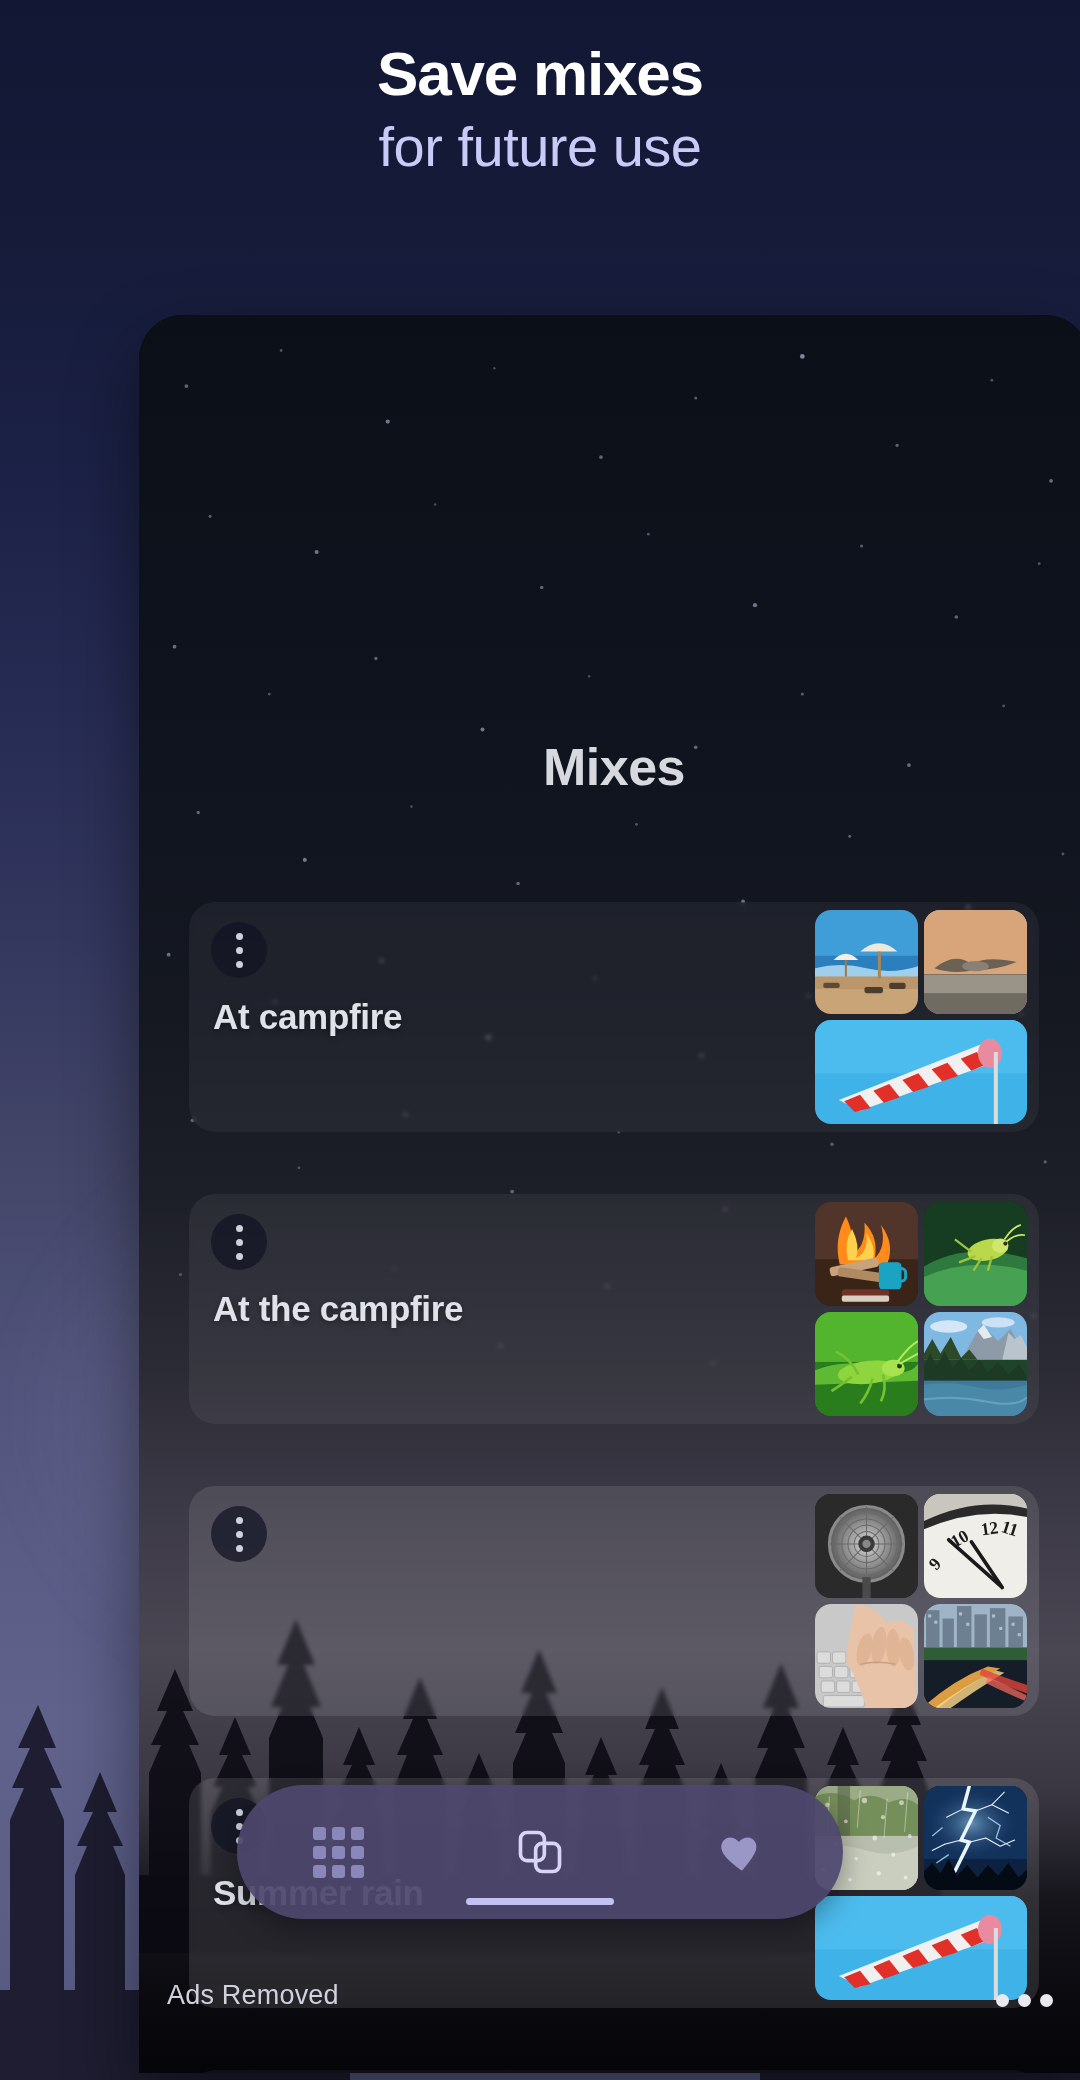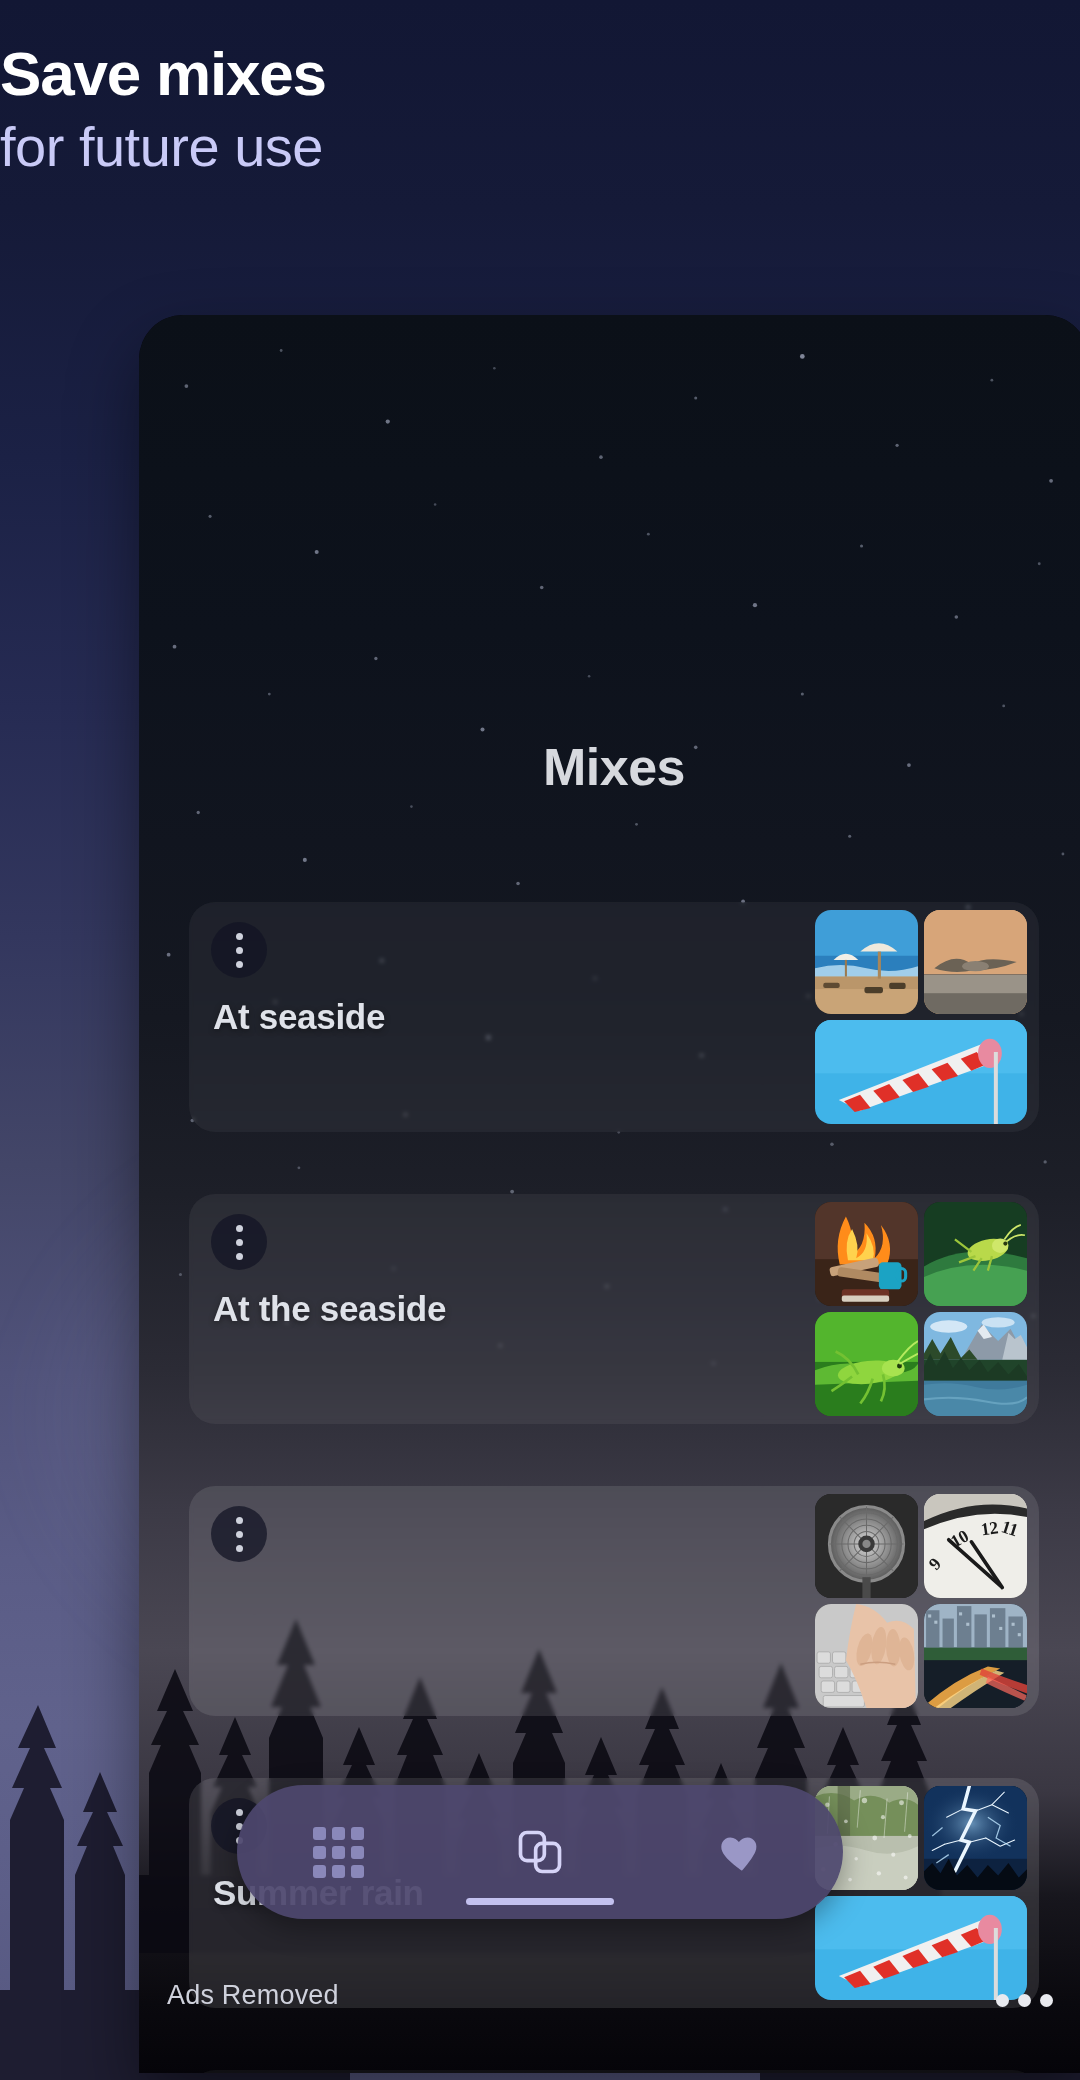--- a/index.html
+++ b/index.html
@@ -33,21 +33,21 @@
     background:radial-gradient(ellipse 70% 60% at 50% 40%, rgba(168,172,205,.40), rgba(168,172,205,0) 70%);
     filter:blur(30px);
   }
   
   .forest{ position:absolute; bottom:0; height:560px; opacity:.96; }
   .forest svg{ display:block; }
   #forest-left{ left:-10px; width:360px; }
   #forest-right{ right:-10px; width:330px; }
 
   
-  #promo-text{ position:absolute; top:38px; left:0; right:0; text-align:left; z-index:6; }
+  #promo-text{ position:absolute; top:38px; left:0; right:0; text-align:center; z-index:6; }
   #promo-title{
     font-size:62px; font-weight:700; color:#ffffff; letter-spacing:-1.2px;
     line-height:1.15;
   }
   #promo-subtitle{
     font-size:56px; font-weight:300; color:#c9caf7; letter-spacing:-.5px;
     line-height:1.3; margin-top:2px;
   }
 
   
@@ -297,21 +297,21 @@
       <div id="app-title">Mixes</div>
 
       <div id="mix-list">
 
         <div class="mix-card c1">
           <div class="kebab">
               <i></i>
               <i></i>
               <i></i>
             </div>
-          <div class="mix-name">At seaside</div>
+          <div class="mix-name">At campfire</div>
           <div class="thumbs wide">
             <div class="thumb t0">
               <svg viewBox="0 0 100 100" preserveAspectRatio="none">
                 <rect width="100" height="48" fill="#3f9ed8"></rect>
                 <rect y="44" width="100" height="22" fill="#2b7fbd"></rect>
                 <path d="M0 56 Q25 50 50 56 T100 54 L100 66 L0 66Z" fill="#bfe2f5" opacity=".8"></path>
                 <rect y="64" width="100" height="36" fill="#c9a477"></rect>
                 <rect y="64" width="100" height="12" fill="#b08d62" opacity=".6"></rect>
                 <path d="M18 48 q12 -12 24 0Z" fill="#f2efe6"></path>
                   <rect x="29" y="48" width="2" height="16" fill="#9b7a4f"></rect>
@@ -351,21 +351,21 @@
             </div>
           </div>
         </div>
 
         <div class="mix-card c2">
           <div class="kebab">
               <i></i>
               <i></i>
               <i></i>
             </div>
-          <div class="mix-name">At the seaside</div>
+          <div class="mix-name">At the campfire</div>
           <div class="thumbs">
             <div class="thumb">
               <svg viewBox="0 0 100 100" preserveAspectRatio="none">
                 <rect width="100" height="100" fill="#3a2418"></rect>
                 <rect width="100" height="55" fill="#52352a"></rect>
                 <path d="M30 14 Q40 34 34 52 Q50 44 48 20 Q62 34 58 54 Q70 42 64 22 Q78 40 70 60 L24 60 Q18 36 30 14Z" fill="#ff8c1a"></path>
                 <path d="M36 26 Q44 42 40 54 Q52 48 50 30 Q60 44 56 56 L32 56 Q28 38 36 26Z" fill="#ffd24d"></path>
                 <rect x="14" y="58" width="48" height="9" rx="3" fill="#c8a27a" transform="rotate(-12 38 62)"></rect>
                 <rect x="22" y="66" width="52" height="9" rx="3" fill="#b08a62" transform="rotate(8 48 70)"></rect>
                 <rect x="62" y="58" width="22" height="26" rx="4" fill="#1ba3c4"></rect>

